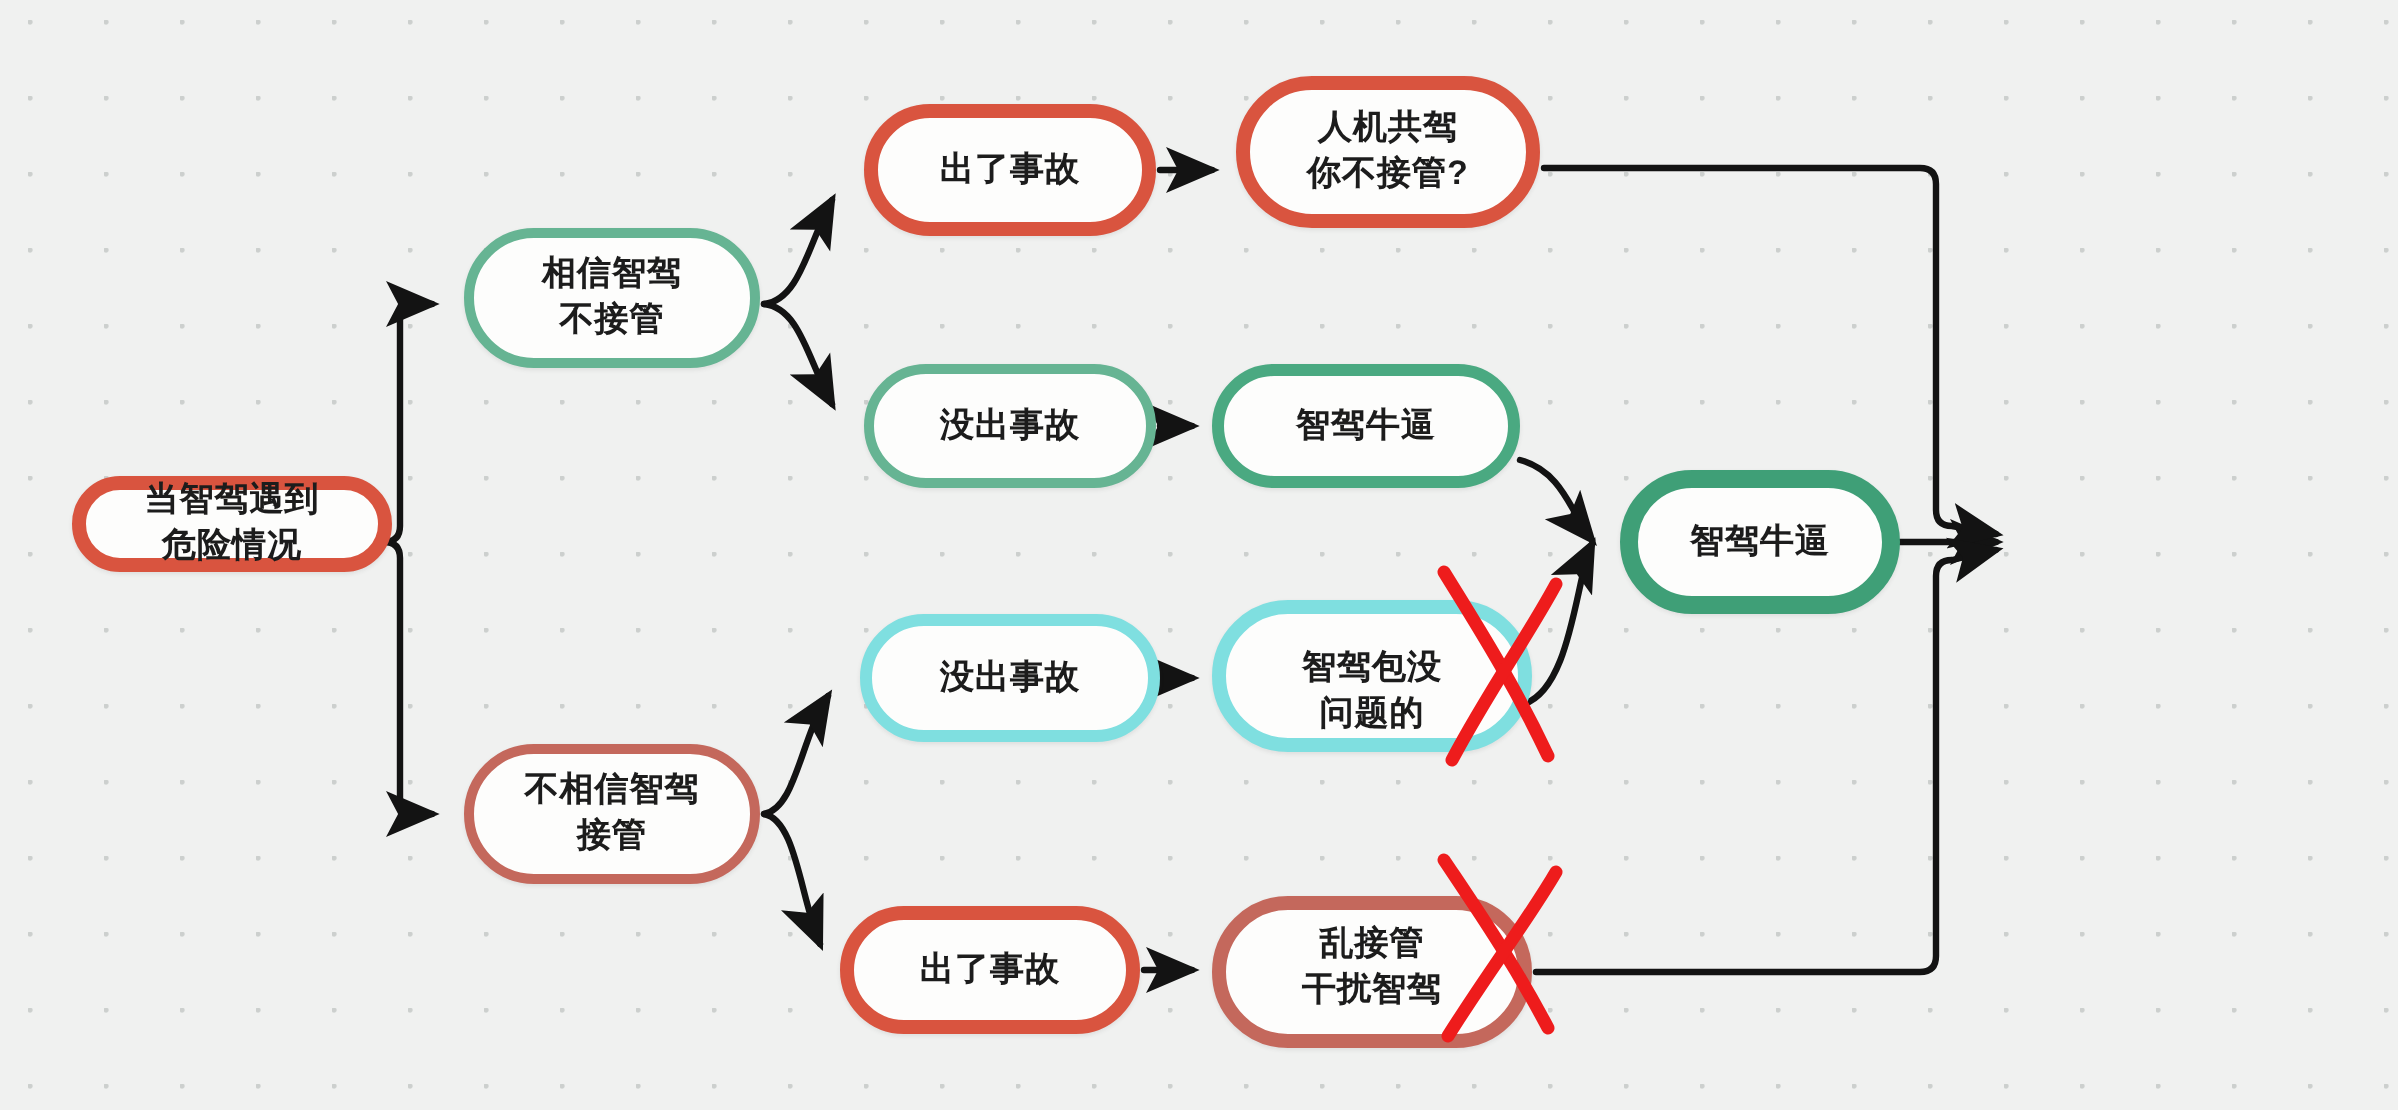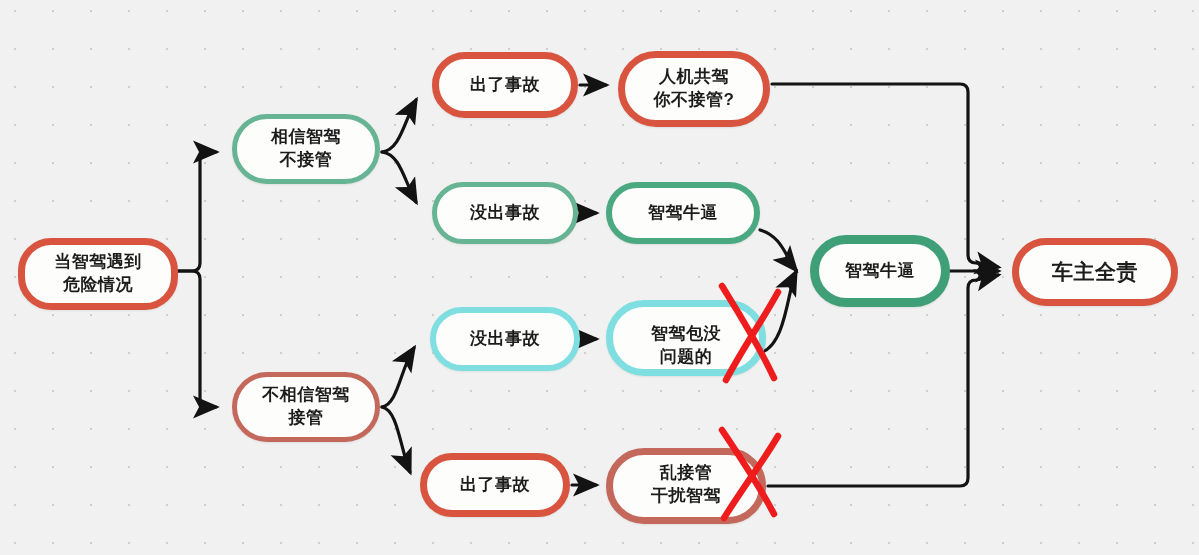--- a/index.html
+++ b/index.html
@@ -88,40 +88,40 @@
       <path d="M762,352 C786,344 788,288 796,272" marker-end="url(#arrow)"></path>
 
       <path d="M950,271 L998,271" marker-end="url(#arrow)"></path>
 
       <path d="M772,84 L960,84 Q968,84 968,92 L968,255 Q968,263 976,263 L998,267" marker-end="url(#arrow)"></path>
 
       <path d="M768,486 L960,486 Q968,486 968,478 L968,288 Q968,280 976,280 L998,275" marker-end="url(#arrow)"></path>
     </g>
   </svg>
 
-  <div class="node" style="left:18px; top:238px; width:160px; height:72px; border:7px solid #d9543f; border-radius:33px; font-size:17px;">
+  <div class="node" style="left:36px; top:238px; width:160px; height:48px; border:7px solid #d9543f; border-radius:33px; font-size:17px;">
     <span class="node-text">当智驾遇到
 危险情况</span>
   </div>
 
   <div class="node" style="left:232px; top:372px; width:148px; height:70px; border:5px solid #c4685c; border-radius:35px; font-size:17px;">
     <span class="node-text">不相信智驾
 接管</span>
   </div>
 
   <div class="node" style="left:232px; top:114px; width:148px; height:70px; border:5px solid #66b493; border-radius:35px; font-size:17px;">
     <span class="node-text">相信智驾
 不接管</span>
   </div>
 
   <div class="node" style="left:432px; top:52px; width:146px; height:66px; border:7px solid #d9543f; border-radius:33px; font-size:17px;">
     <span class="node-text">出了事故</span>
   </div>
 
-  <div class="node" style="left:618px; top:51px; width:152px; height:76px; border:7px solid #d9543f; border-radius:38px; font-size:17px;">
+  <div class="node" style="left:618px; top:38px; width:152px; height:76px; border:7px solid #d9543f; border-radius:38px; font-size:17px;">
     <span class="node-text">人机共驾
 你不接管?</span>
   </div>
 
   <div class="node" style="left:432px; top:182px; width:146px; height:62px; border:5px solid #66b493; border-radius:31px; font-size:17px;">
     <span class="node-text">没出事故</span>
   </div>
 
   <div class="node" style="left:606px; top:182px; width:154px; height:62px; border:6px solid #4aa981; border-radius:31px; font-size:17px;">
     <span class="node-text">智驾牛逼</span>
@@ -142,23 +142,20 @@
 
   <div class="node" style="left:606px; top:448px; width:160px; height:76px; border:7px solid #c4685c; border-radius:38px; font-size:17px;font-family:Liberation Mono, monospace;">
     <span class="node-text">乱接管
 干扰智驾</span>
   </div>
 
   <div class="node" style="left:810px; top:235px; width:140px; height:72px; border:9px solid #3f9f77; border-radius:36px; font-size:17px;">
     <span class="node-text">智驾牛逼</span>
   </div>
 
-  <div class="node" style="left:1012px; top:238px; width:166px; height:68px; border:7px solid #d9543f; border-radius:34px; font-size:21px;">
-    <span class="node-text">车主全责</span>
-  </div>
 
   <svg class="cross" style="left:712px; top:278px; width:80px; height:110px;" viewBox="0 0 80 110" xmlns="http://www.w3.org/2000/svg">
     <g fill="none" stroke="#ee1c1c" stroke-width="6.5" stroke-linecap="round">
       <path d="M10,8 C26,34 44,62 62,100"></path>
       <path d="M66,14 C52,40 32,68 14,102"></path>
     </g>
   </svg>
 
   <svg class="cross" style="left:710px; top:424px; width:80px; height:100px;" viewBox="0 0 80 100" xmlns="http://www.w3.org/2000/svg">
     <g fill="none" stroke="#ee1c1c" stroke-width="6.5" stroke-linecap="round">

